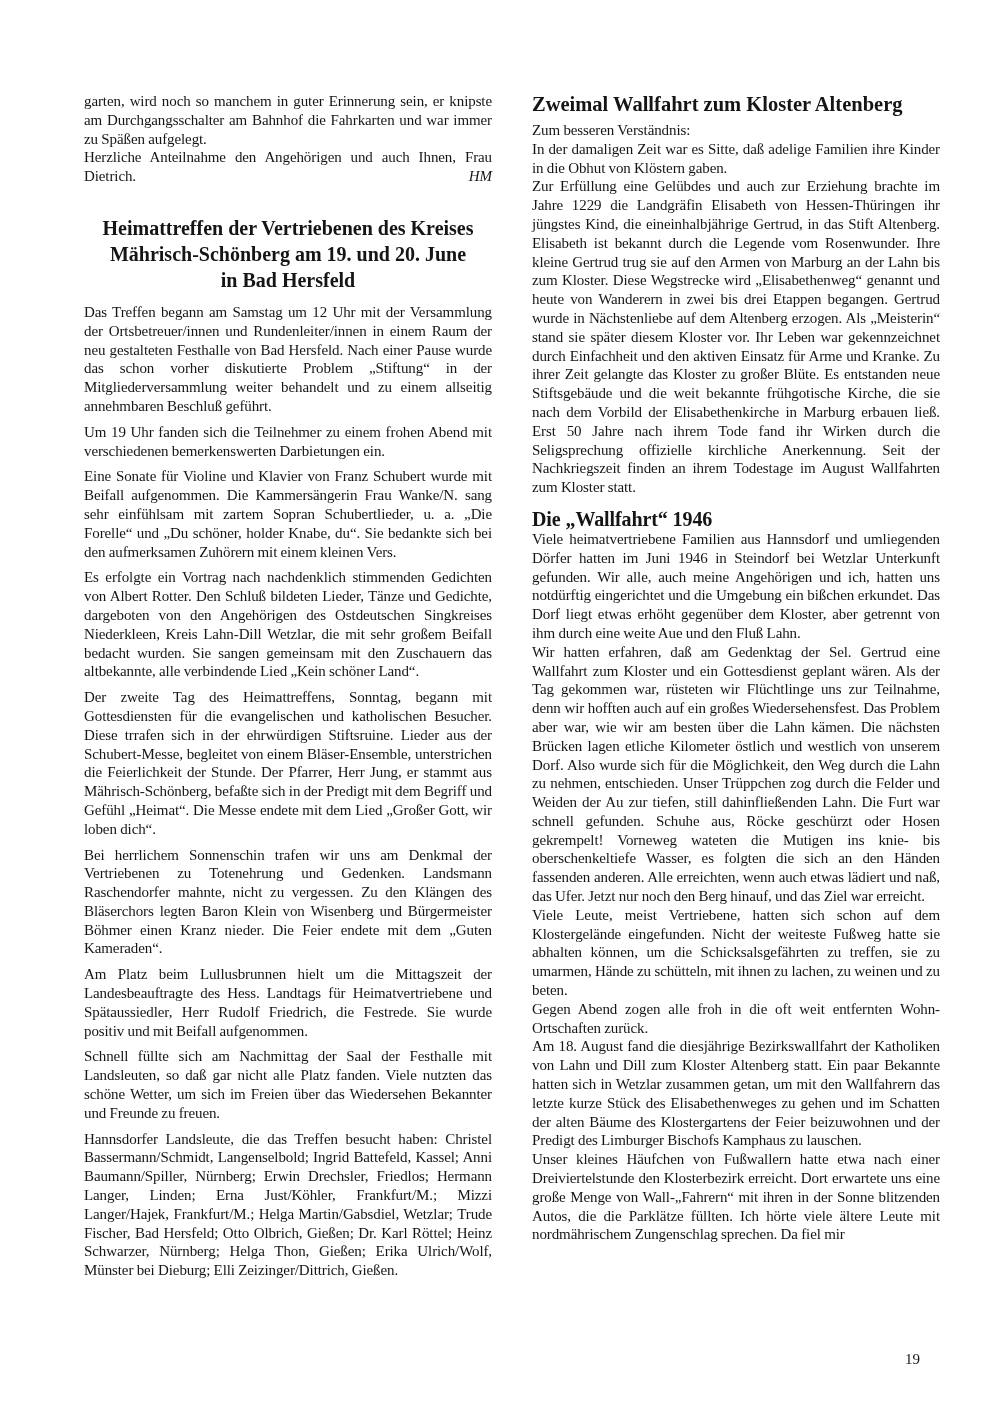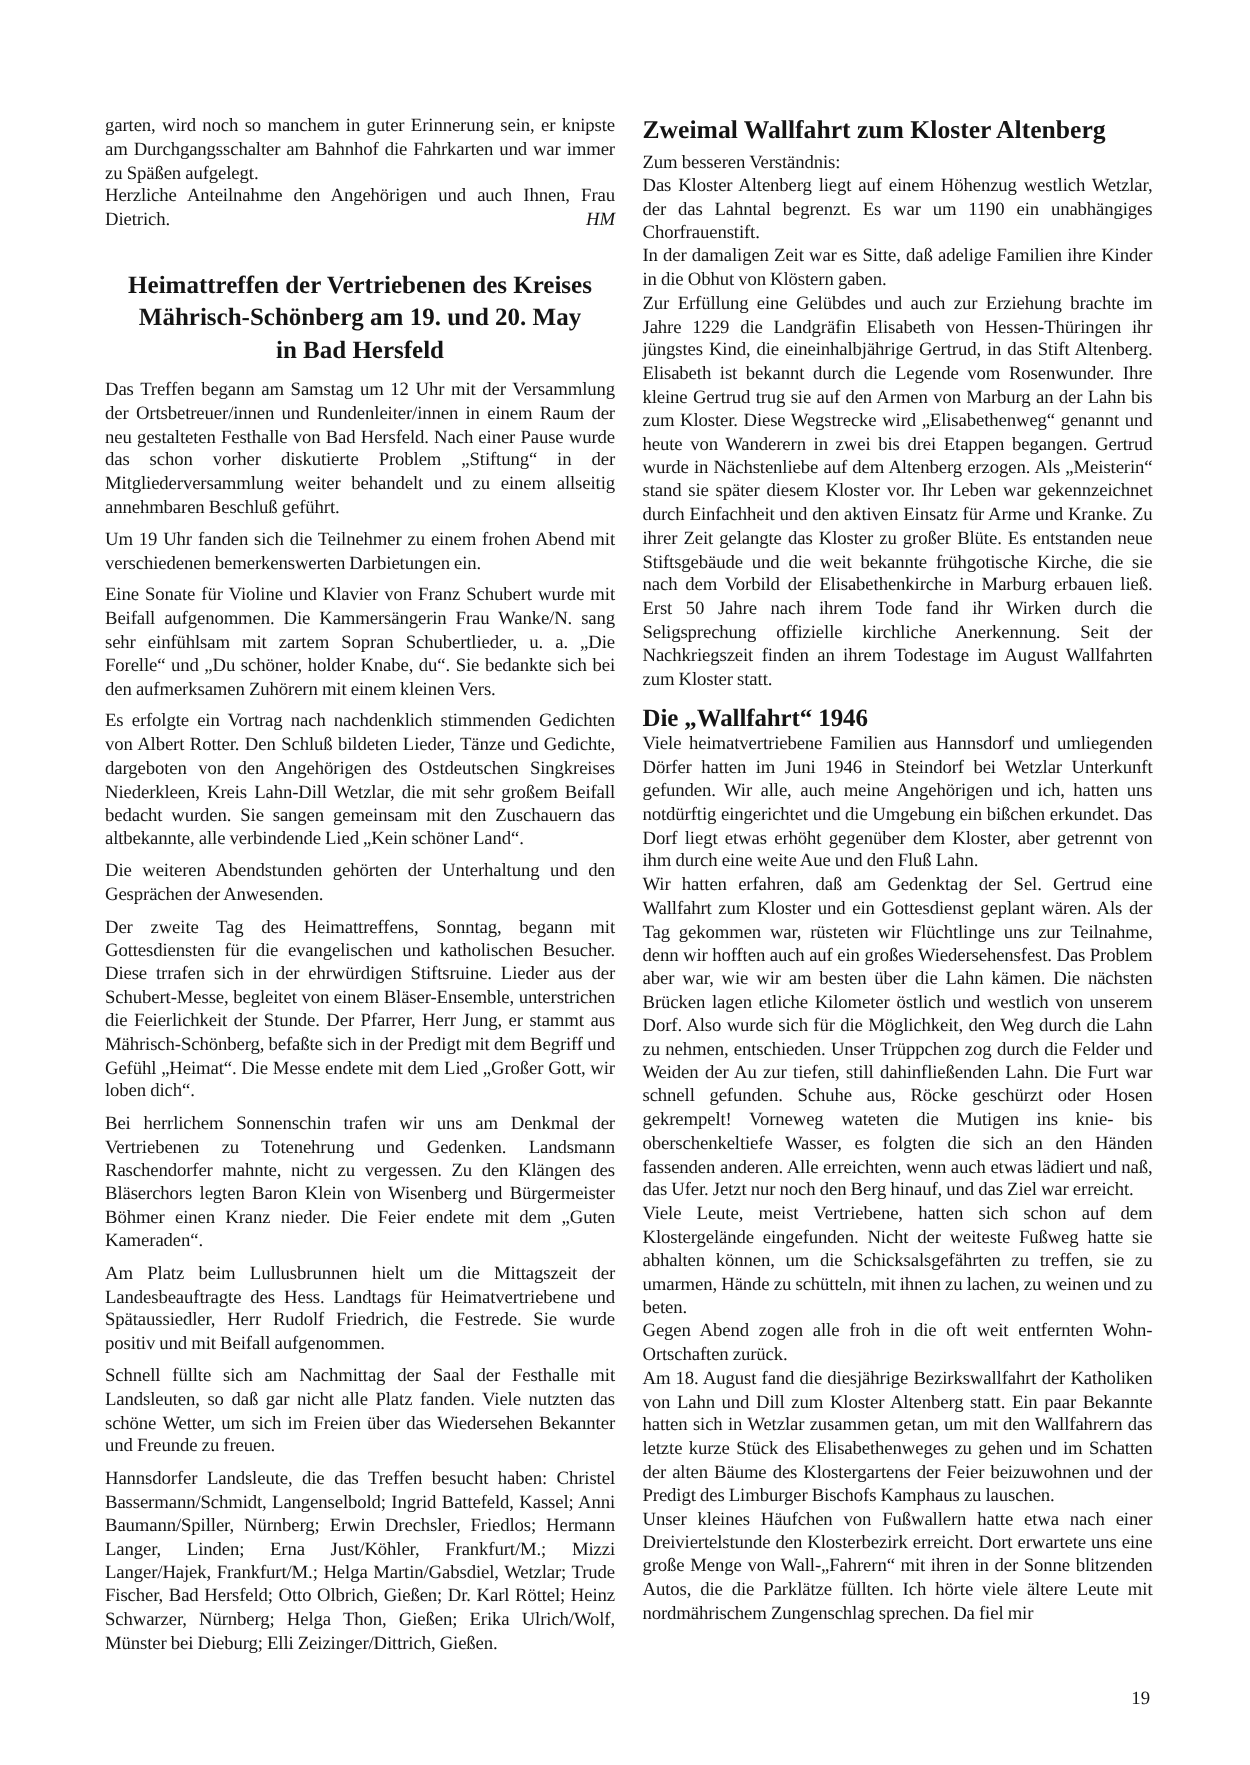--- a/index.html
+++ b/index.html
@@ -1,20 +1,20 @@
 <!DOCTYPE html>
 <html><head>
 <meta charset="utf-8">
 <style>
   html,body{margin:0;padding:0;background:#e8e8e8;}
   .page{
     width:1000px;height:1412px;background:#ffffff;position:relative;overflow:hidden;
     font-family:"Liberation Serif","DejaVu Serif",serif;color:#151515;margin:0 auto;
   }
-  .columns{display:flex;gap:22px;padding:92px 0 0 84px;}
+  .columns{display:flex;gap:40px;padding:92px 0 0 84px;}
   .col{width:408px;flex:none;}
   .body{font-size:15px;line-height:18.8px;margin:0;letter-spacing:-0.1px;word-spacing:-0.3px;}
   .just{text-align:justify;}
   .para{margin:0 0 7px 0;}
   .title{font-weight:bold;text-align:center;font-size:20px;line-height:26px;margin:29px 6px 10px 6px;}
   .title-single{font-weight:bold;text-align:left;font-size:20.5px;line-height:25px;margin:0 0 4px 0;}
   .subtitle{font-size:20px;line-height:19px;font-weight:bold;margin:13px 0 1px 0;letter-spacing:-0.1px;}
   .subtitle.big-gap{margin-top:27px;}
   .sig{float:right;font-style:italic;}
   .pagenum{position:absolute;right:80px;bottom:44px;font-size:15px;line-height:18px;}
@@ -24,41 +24,39 @@
 
 <div class="page">
   <div class="columns">
 
     <div class="col">
       <p class="body just">garten, wird noch so manchem in guter Erinnerung sein, er knipste am Durchgangsschalter am Bahnhof die Fahrkarten und war immer zu Späßen aufgelegt.</p>
       <p class="body just"><span>Herzliche Anteilnahme den Angehörigen und auch Ihnen, Frau Dietrich.</span><span class="sig">HM</span></p>
 
       <div class="title">
         <div>Heimattreffen der Vertriebenen des Kreises</div>
-        <div>Mährisch-Schönberg am 19. und 20. May</div>
+        <div>Mährisch-Schönberg am 19. und 20. June</div>
         <div>in Bad Hersfeld</div>
       </div>
 
       <p class="body just para">Das Treffen begann am Samstag um 12 Uhr mit der Versammlung der Ortsbetreuer/innen und Rundenleiter/innen in einem Raum der neu gestalteten Festhalle von Bad Hersfeld. Nach einer Pause wurde das schon vorher diskutierte Problem „Stiftung“ in der Mitgliederversammlung weiter behandelt und zu einem allseitig annehmbaren Beschluß geführt.</p>
       <p class="body just para">Um 19 Uhr fanden sich die Teilnehmer zu einem frohen Abend mit verschiedenen bemerkenswerten Darbietungen ein.</p>
       <p class="body just para">Eine Sonate für Violine und Klavier von Franz Schubert wurde mit Beifall aufgenommen. Die Kammersängerin Frau Wanke/N. sang sehr einfühlsam mit zartem Sopran Schubertlieder, u. a. „Die Forelle“ und „Du schöner, holder Knabe, du“. Sie bedankte sich bei den aufmerksamen Zuhörern mit einem kleinen Vers.</p>
       <p class="body just para">Es erfolgte ein Vortrag nach nachdenklich stimmenden Gedichten von Albert Rotter. Den Schluß bildeten Lieder, Tänze und Gedichte, dargeboten von den Angehörigen des Ostdeutschen Singkreises Niederkleen, Kreis Lahn-Dill Wetzlar, die mit sehr großem Beifall bedacht wurden. Sie sangen gemeinsam mit den Zuschauern das altbekannte, alle verbindende Lied „Kein schöner Land“.</p>
-      <p class="body just para">Die weiteren Abendstunden gehörten der Unterhaltung und den Gesprächen der Anwesenden.</p>
       <p class="body just para">Der zweite Tag des Heimattreffens, Sonntag, begann mit Gottesdiensten für die evangelischen und katholischen Besucher. Diese trrafen sich in der ehrwürdigen Stiftsruine. Lieder aus der Schubert-Messe, begleitet von einem Bläser-Ensemble, unterstrichen die Feierlichkeit der Stunde. Der Pfarrer, Herr Jung, er stammt aus Mährisch-Schönberg, befaßte sich in der Predigt mit dem Begriff und Gefühl „Heimat“. Die Messe endete mit dem Lied „Großer Gott, wir loben dich“.</p>
       <p class="body just para">Bei herrlichem Sonnenschin trafen wir uns am Denkmal der Vertriebenen zu Totenehrung und Gedenken. Landsmann Raschendorfer mahnte, nicht zu vergessen. Zu den Klängen des Bläserchors legten Baron Klein von Wisenberg und Bürgermeister Böhmer einen Kranz nieder. Die Feier endete mit dem „Guten Kameraden“.</p>
       <p class="body just para">Am Platz beim Lullusbrunnen hielt um die Mittagszeit der Landesbeauftragte des Hess. Landtags für Heimatvertriebene und Spätaussiedler, Herr Rudolf Friedrich, die Festrede. Sie wurde positiv und mit Beifall aufgenommen.</p>
       <p class="body just para">Schnell füllte sich am Nachmittag der Saal der Festhalle mit Landsleuten, so daß gar nicht alle Platz fanden. Viele nutzten das schöne Wetter, um sich im Freien über das Wiedersehen Bekannter und Freunde zu freuen.</p>
       <p class="body just para">Hannsdorfer Landsleute, die das Treffen besucht haben: Christel Bassermann/Schmidt, Langenselbold; Ingrid Battefeld, Kassel; Anni Baumann/Spiller, Nürnberg; Erwin Drechsler, Friedlos; Hermann Langer, Linden; Erna Just/Köhler, Frankfurt/M.; Mizzi Langer/Hajek, Frankfurt/M.; Helga Martin/Gabsdiel, Wetzlar; Trude Fischer, Bad Hersfeld; Otto Olbrich, Gießen; Dr. Karl Röttel; Heinz Schwarzer, Nürnberg; Helga Thon, Gießen; Erika Ulrich/Wolf, Münster bei Dieburg; Elli Zeizinger/Dittrich, Gießen.</p>
     </div>
 
     <div class="col">
       <div class="title-single">Zweimal Wallfahrt zum Kloster Altenberg</div>
 
       <p class="body just">Zum besseren Verständnis:</p>
-      <p class="body just">Das Kloster Altenberg liegt auf einem Höhenzug westlich Wetzlar, der das Lahntal begrenzt. Es war um 1190 ein unabhängiges Chorfrauenstift.</p>
       <p class="body just">In der damaligen Zeit war es Sitte, daß adelige Familien ihre Kinder in die Obhut von Klöstern gaben.</p>
       <p class="body just">Zur Erfüllung eine Gelübdes und auch zur Erziehung brachte im Jahre 1229 die Landgräfin Elisabeth von Hessen-Thüringen ihr jüngstes Kind, die eineinhalbjährige Gertrud, in das Stift Altenberg. Elisabeth ist bekannt durch die Legende vom Rosenwunder. Ihre kleine Gertrud trug sie auf den Armen von Marburg an der Lahn bis zum Kloster. Diese Wegstrecke wird „Elisabethenweg“ genannt und heute von Wanderern in zwei bis drei Etappen begangen. Gertrud wurde in Nächstenliebe auf dem Altenberg erzogen. Als „Meisterin“ stand sie später diesem Kloster vor. Ihr Leben war gekennzeichnet durch Einfachheit und den aktiven Einsatz für Arme und Kranke. Zu ihrer Zeit gelangte das Kloster zu großer Blüte. Es entstanden neue Stiftsgebäude und die weit bekannte frühgotische Kirche, die sie nach dem Vorbild der Elisabethenkirche in Marburg erbauen ließ. Erst 50 Jahre nach ihrem Tode fand ihr Wirken durch die Seligsprechung offizielle kirchliche Anerkennung. Seit der Nachkriegszeit finden an ihrem Todestage im August Wallfahrten zum Kloster statt.</p>
 
       <div class="subtitle">Die „Wallfahrt“ 1946</div>
       <p class="body just">Viele heimatvertriebene Familien aus Hannsdorf und umliegenden Dörfer hatten im Juni 1946 in Steindorf bei Wetzlar Unterkunft gefunden. Wir alle, auch meine Angehörigen und ich, hatten uns notdürftig eingerichtet und die Umgebung ein bißchen erkundet. Das Dorf liegt etwas erhöht gegenüber dem Kloster, aber getrennt von ihm durch eine weite Aue und den Fluß Lahn.</p>
       <p class="body just">Wir hatten erfahren, daß am Gedenktag der Sel. Gertrud eine Wallfahrt zum Kloster und ein Gottesdienst geplant wären. Als der Tag gekommen war, rüsteten wir Flüchtlinge uns zur Teilnahme, denn wir hofften auch auf ein großes Wiedersehensfest. Das Problem aber war, wie wir am besten über die Lahn kämen. Die nächsten Brücken lagen etliche Kilometer östlich und westlich von unserem Dorf. Also wurde sich für die Möglichkeit, den Weg durch die Lahn zu nehmen, entschieden. Unser Trüppchen zog durch die Felder und Weiden der Au zur tiefen, still dahinfließenden Lahn. Die Furt war schnell gefunden. Schuhe aus, Röcke geschürzt oder Hosen gekrempelt! Vorneweg wateten die Mutigen ins knie- bis oberschenkeltiefe Wasser, es folgten die sich an den Händen fassenden anderen. Alle erreichten, wenn auch etwas lädiert und naß, das Ufer. Jetzt nur noch den Berg hinauf, und das Ziel war erreicht.</p>
       <p class="body just">Viele Leute, meist Vertriebene, hatten sich schon auf dem Klostergelände eingefunden. Nicht der weiteste Fußweg hatte sie abhalten können, um die Schicksalsgefährten zu treffen, sie zu umarmen, Hände zu schütteln, mit ihnen zu lachen, zu weinen und zu beten.</p>
       <p class="body just">Gegen Abend zogen alle froh in die oft weit entfernten Wohn-Ortschaften zurück.</p>
 
       <p class="body just">Am 18. August fand die diesjährige Bezirkswallfahrt der Katholiken von Lahn und Dill zum Kloster Altenberg statt. Ein paar Bekannte hatten sich in Wetzlar zusammen getan, um mit den Wallfahrern das letzte kurze Stück des Elisabethenweges zu gehen und im Schatten der alten Bäume des Klostergartens der Feier beizuwohnen und der Predigt des Limburger Bischofs Kamphaus zu lauschen.</p>

